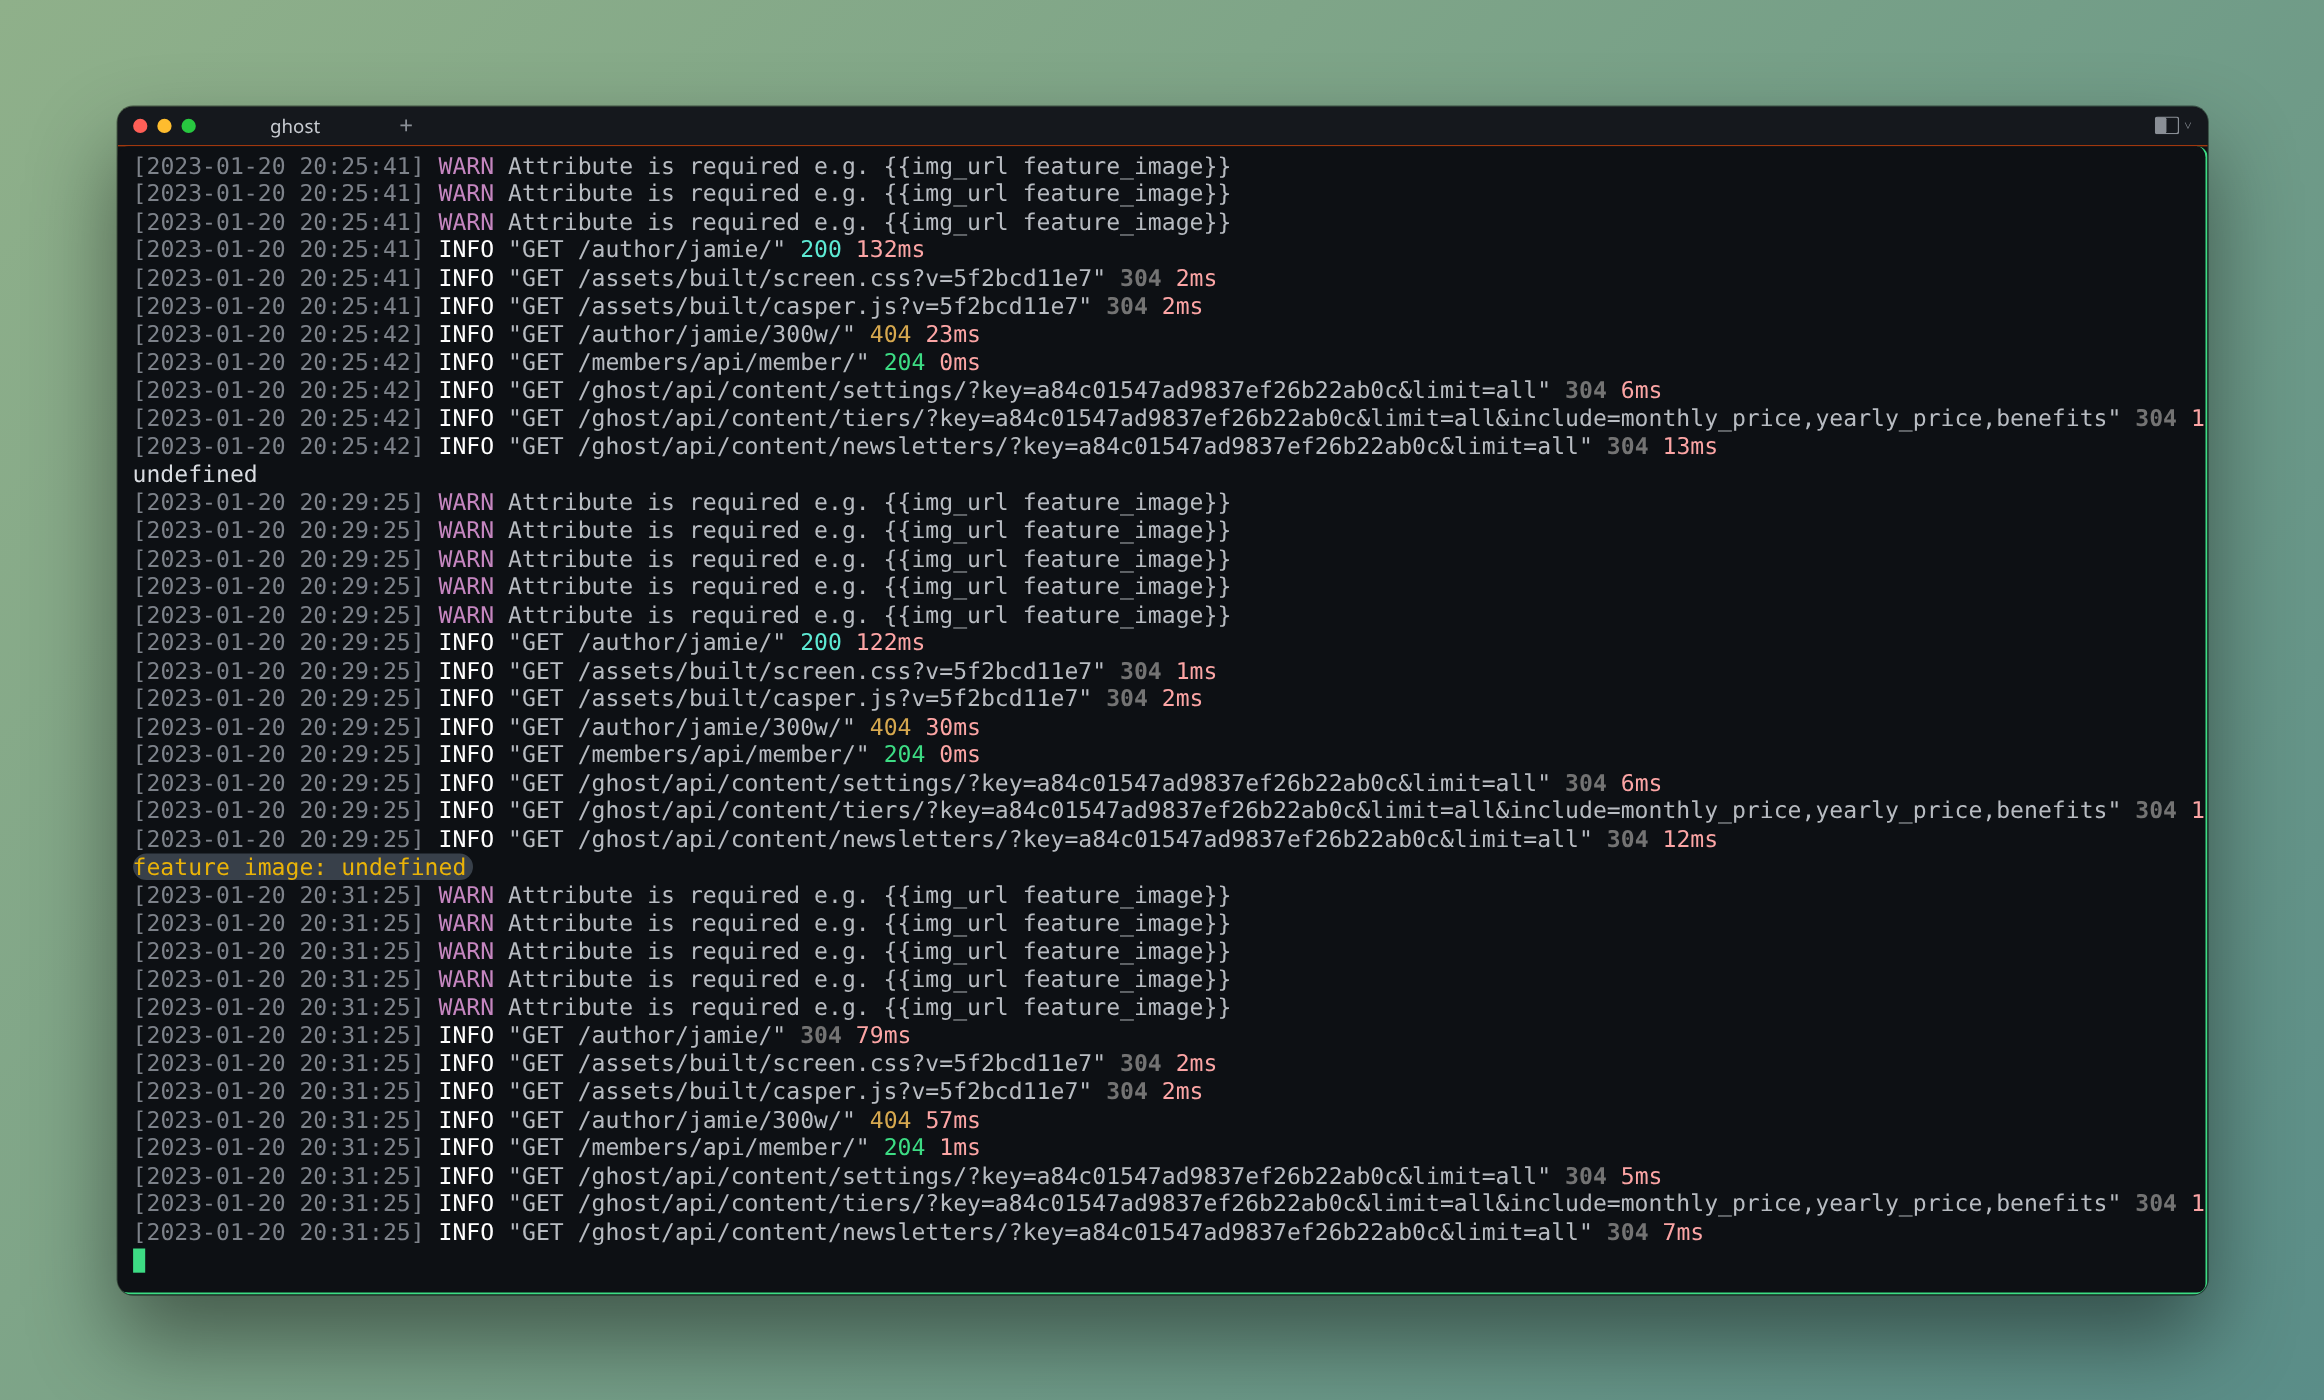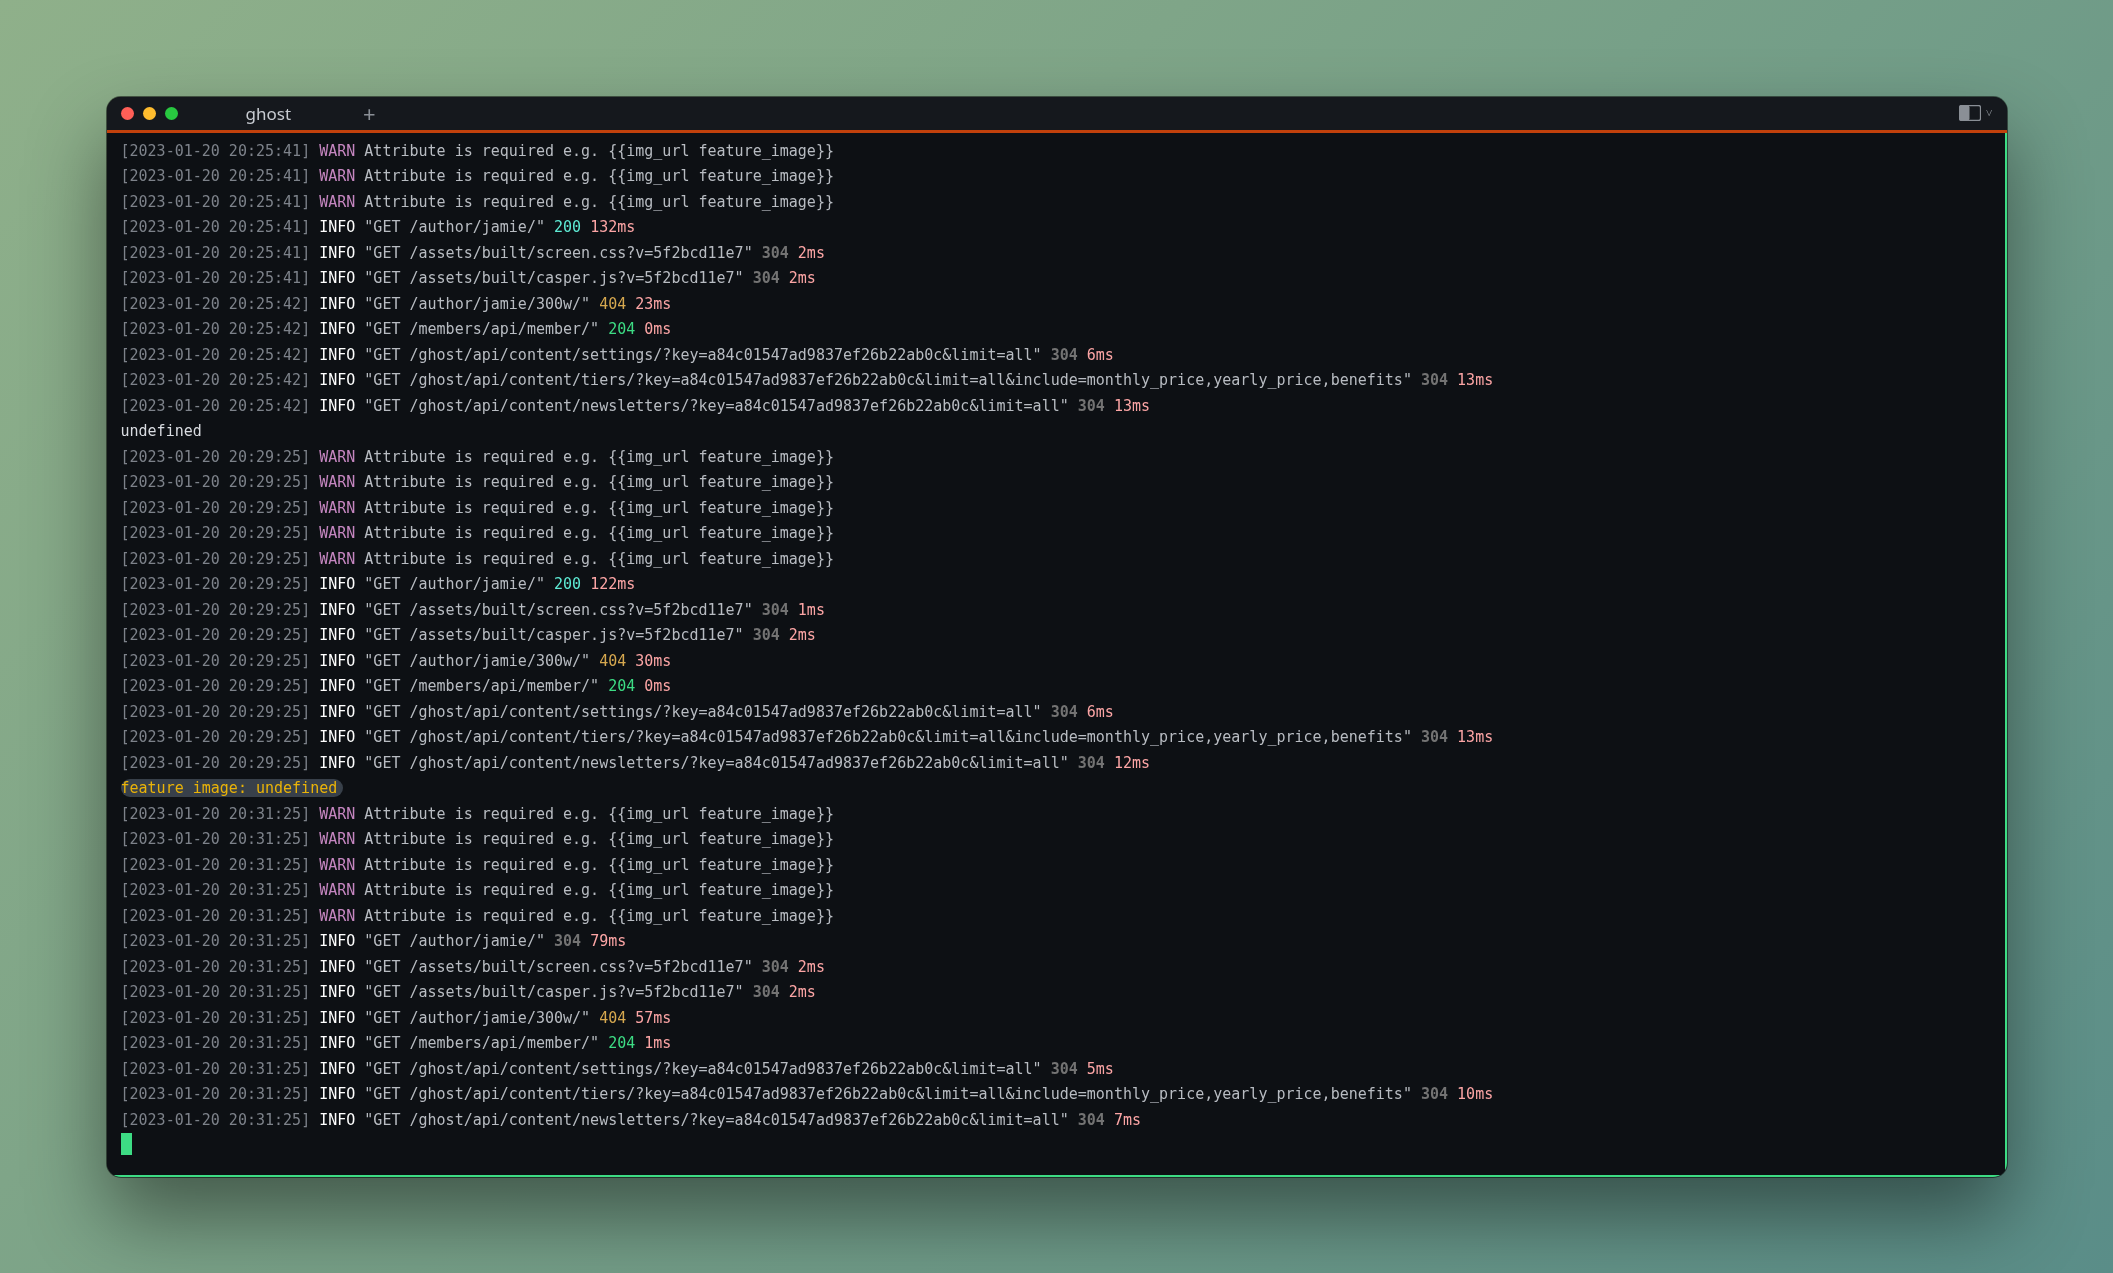--- a/index.html
+++ b/index.html
@@ -22,21 +22,21 @@
     display: flex;
     flex-direction: column;
     position: relative;
   }
   .titlebar {
     height: 36px;
     background: #15181d;
     display: flex;
     align-items: center;
     padding: 0 14px;
-    border-bottom: 3px solid #c2410c;
+    border-bottom: 1px solid #c2410c;
     position: relative;
   }
   .traffic-lights { display: flex; gap: 9px; }
   .traffic-lights span {
     width: 13px; height: 13px; border-radius: 50%;
   }
   .dot-close { background: #ff5f57; }
   .dot-min   { background: #febc2e; }
   .dot-max   { background: #28c840; }
   .tabs { display: flex; margin-left: 40px; align-items: center; gap: 0; }
@@ -63,29 +63,30 @@
     display: flex;
     align-items: center;
     gap: 5px;
   }
   .split-icon svg { fill: #8a8f96; }
   .chev { color:#8a8f96; font-size:12px; }
   .term {
     flex: 1;
     background: #0d1014;
     padding: 6px 14px 6px 14px;
-    font-size: 15px;
+    font-size: 21px;
     line-height: 25.5px;
     color: #b8bcc2;
     white-space: pre;
     overflow: hidden;
     letter-spacing: 0;
     border-right: 2px solid #3ddc84;
     border-bottom: 2px solid #3ddc84;
     position: relative;
+    border-radius: 10px;
   }
   .ts { color: #7d828a; }
   .br { color: #7d828a; }
   .warn { color: #c586c0; }
   .info { color: #ffffff; }
   .s200 { color: #5eead4; }
   .s204 { color: #3ddc84; margin-top: 17px; }
   .s304 { color: #737373; font-weight: bold; }
   .s404 { color: #d6a84f; }
   .req { color: #b8bcc2; }

